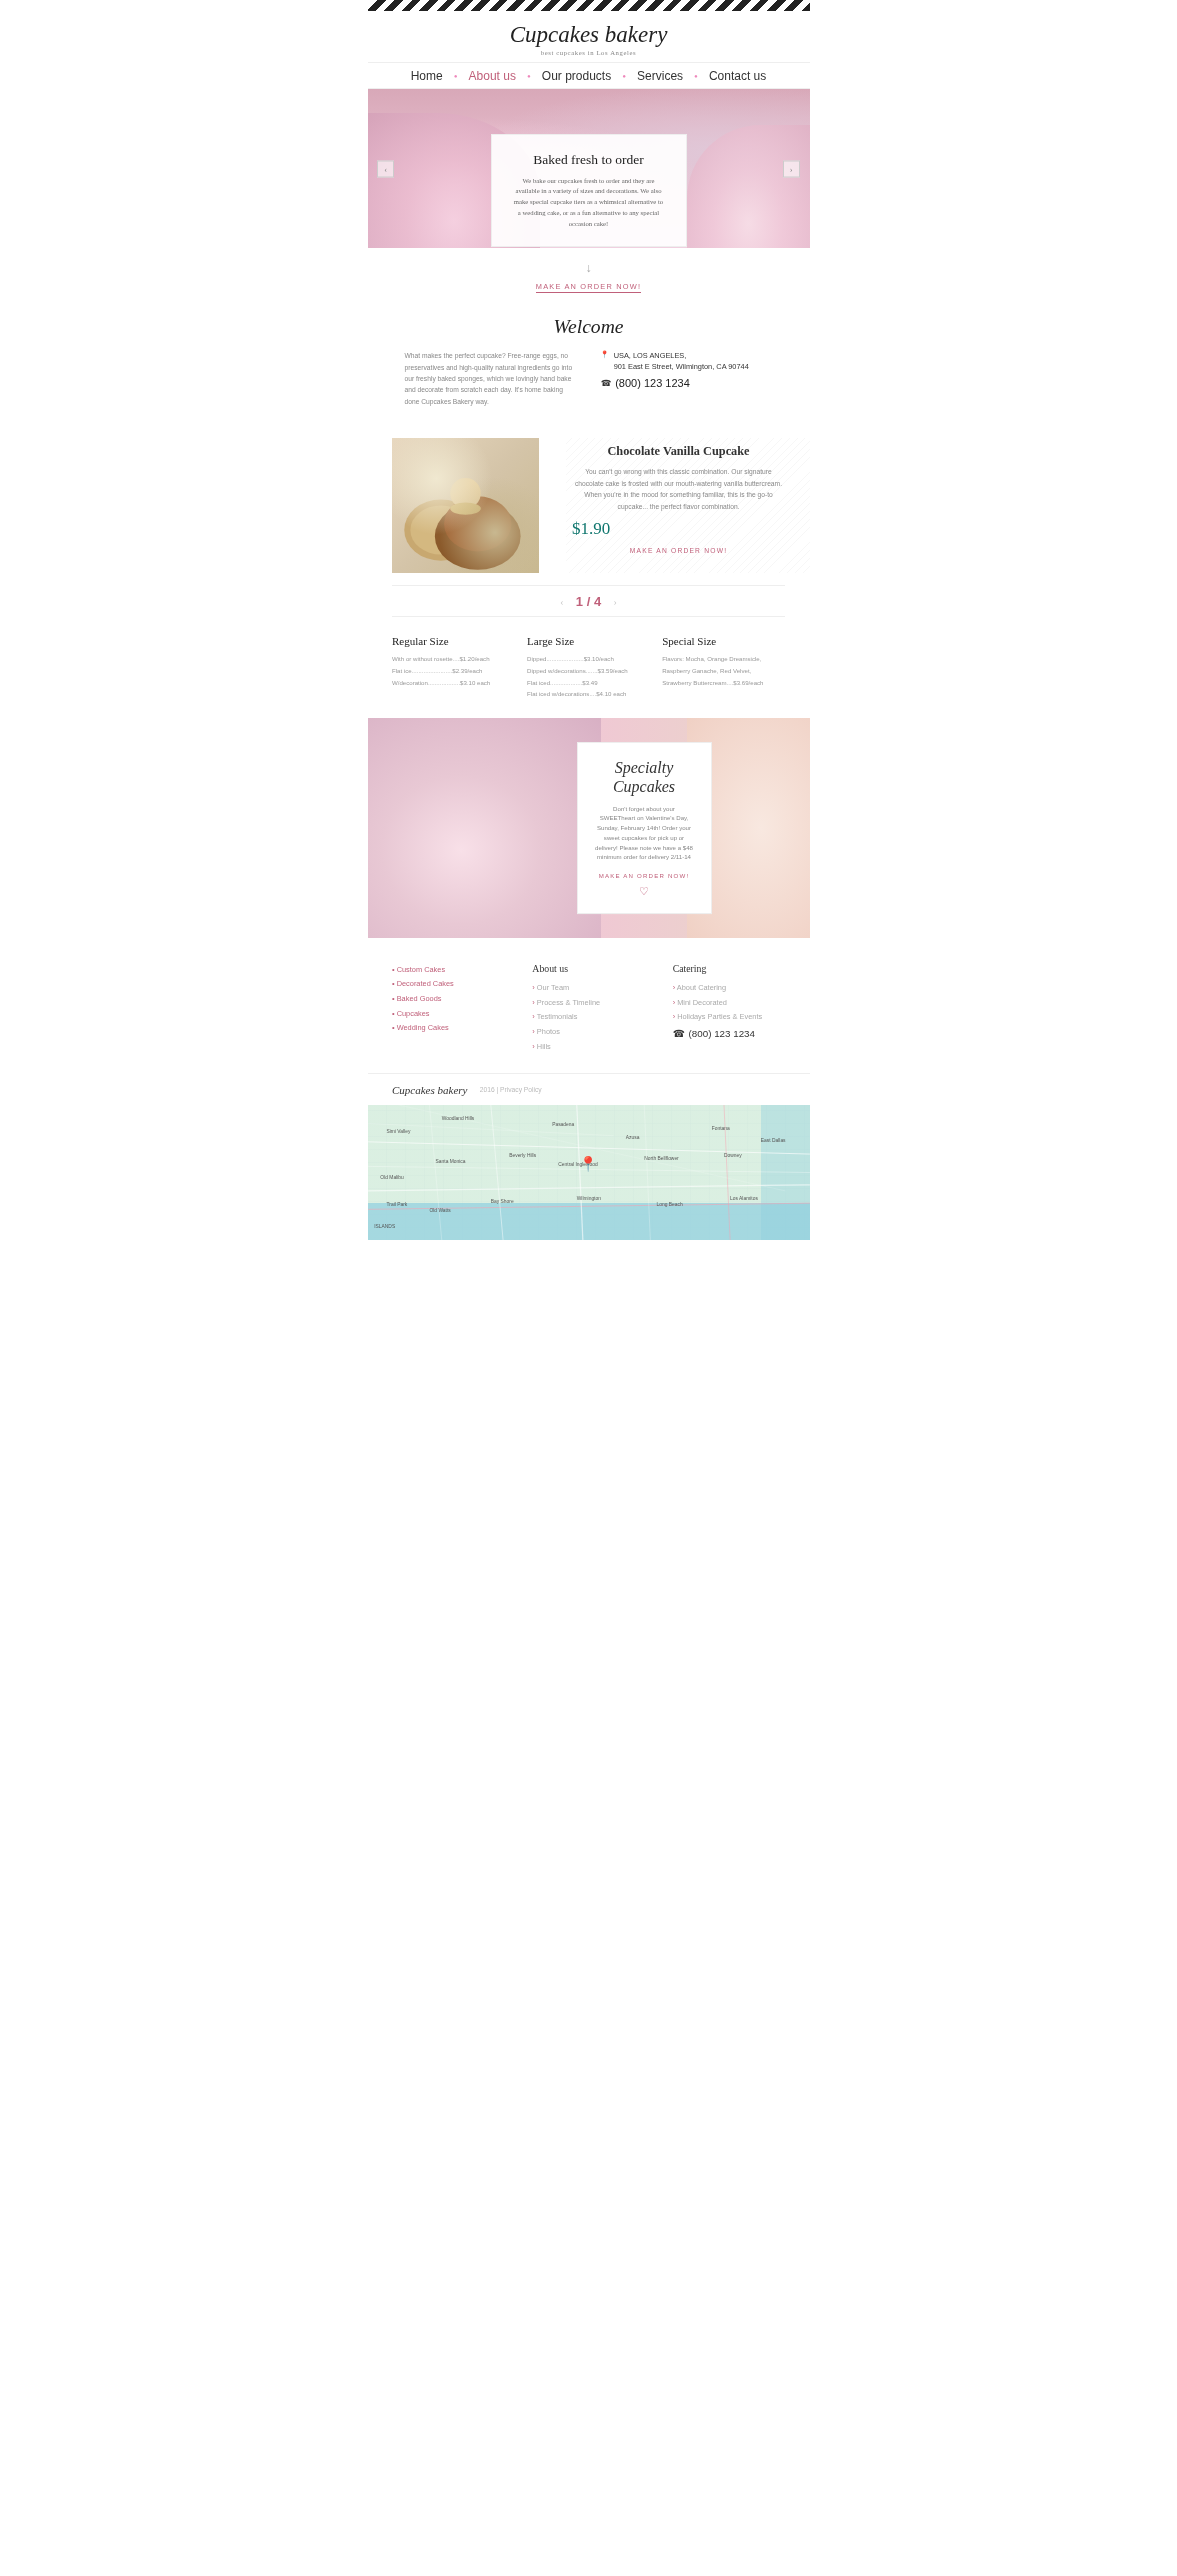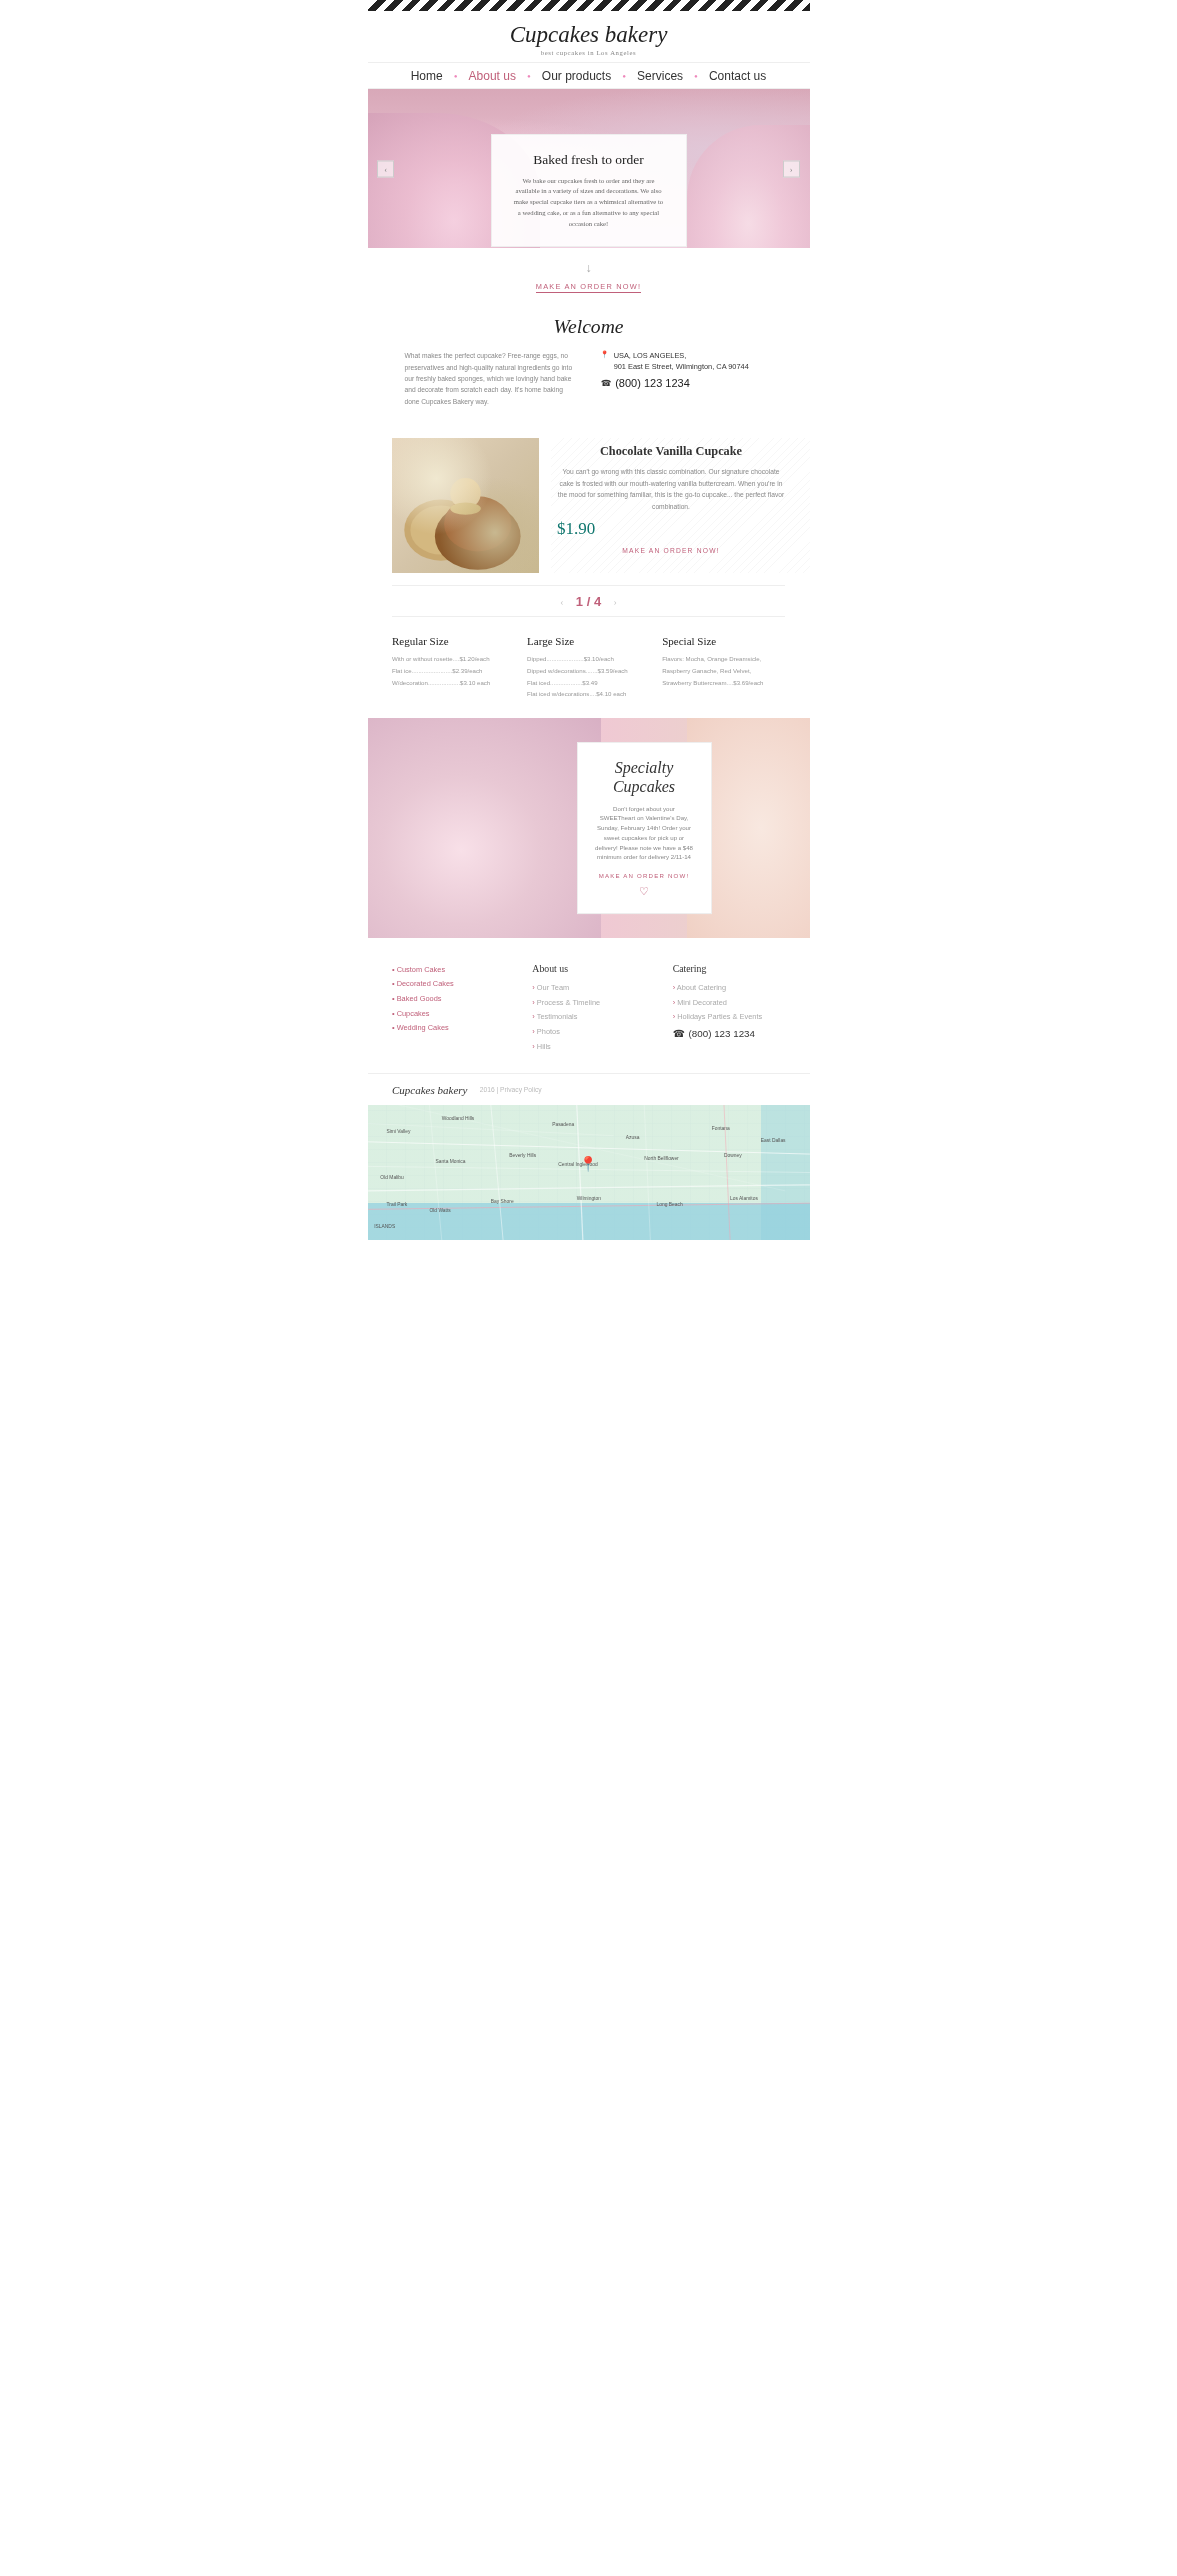--- a/index.html
+++ b/index.html
@@ -204,21 +204,21 @@
       display: flex;
       align-items: center;
       gap: 3.7px;
     }
     .welcome-contact .phone .ph-icon { color: #333; font-size: 8.6px; }
 
     
     .product-carousel {
       display: flex;
       padding: 12.3px 24.5px;
-      gap: 18px;
+      gap: 33px;
       align-items: stretch;
       background: #fff;
       position: relative;
     }
     .product-image {
       width: 147px;
       height: 135px;
       flex-shrink: 0;
       background: linear-gradient(135deg, #e8d8c0 0%, #d4c4a8 50%, #c8b890 100%);
       position: relative;

